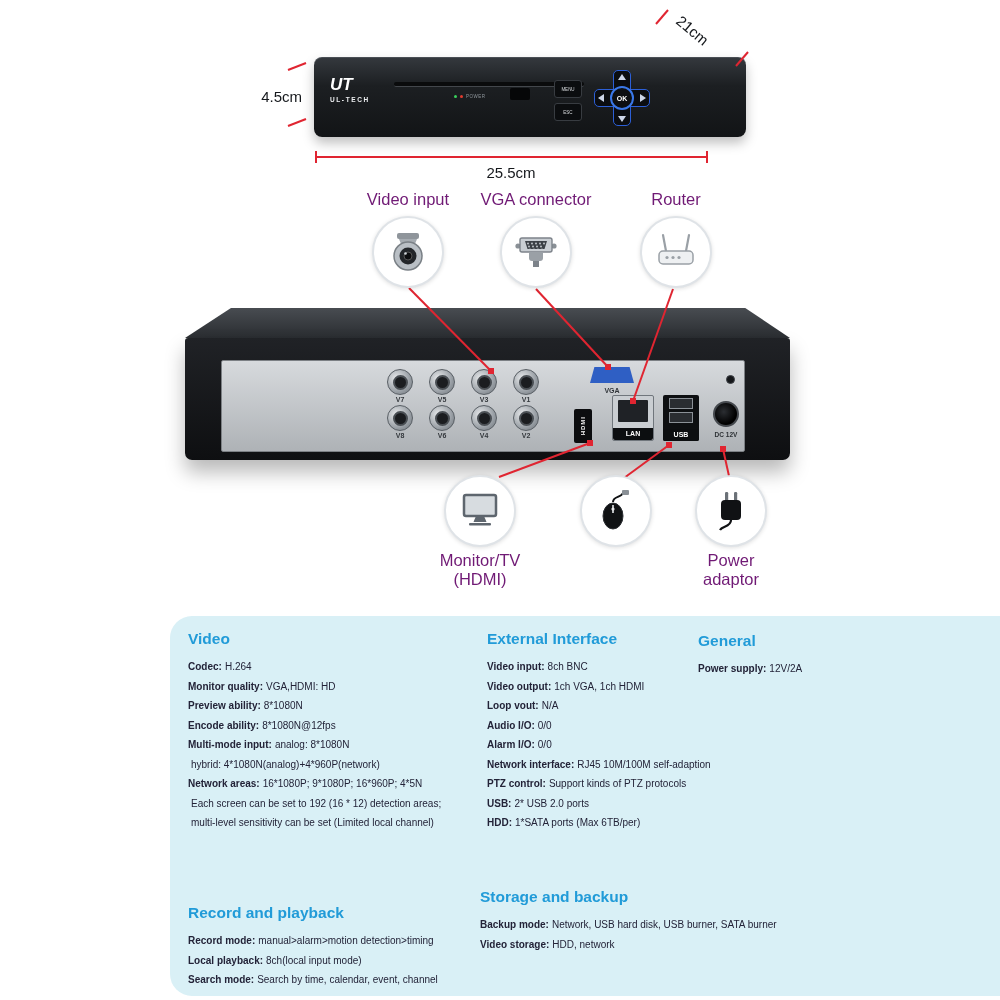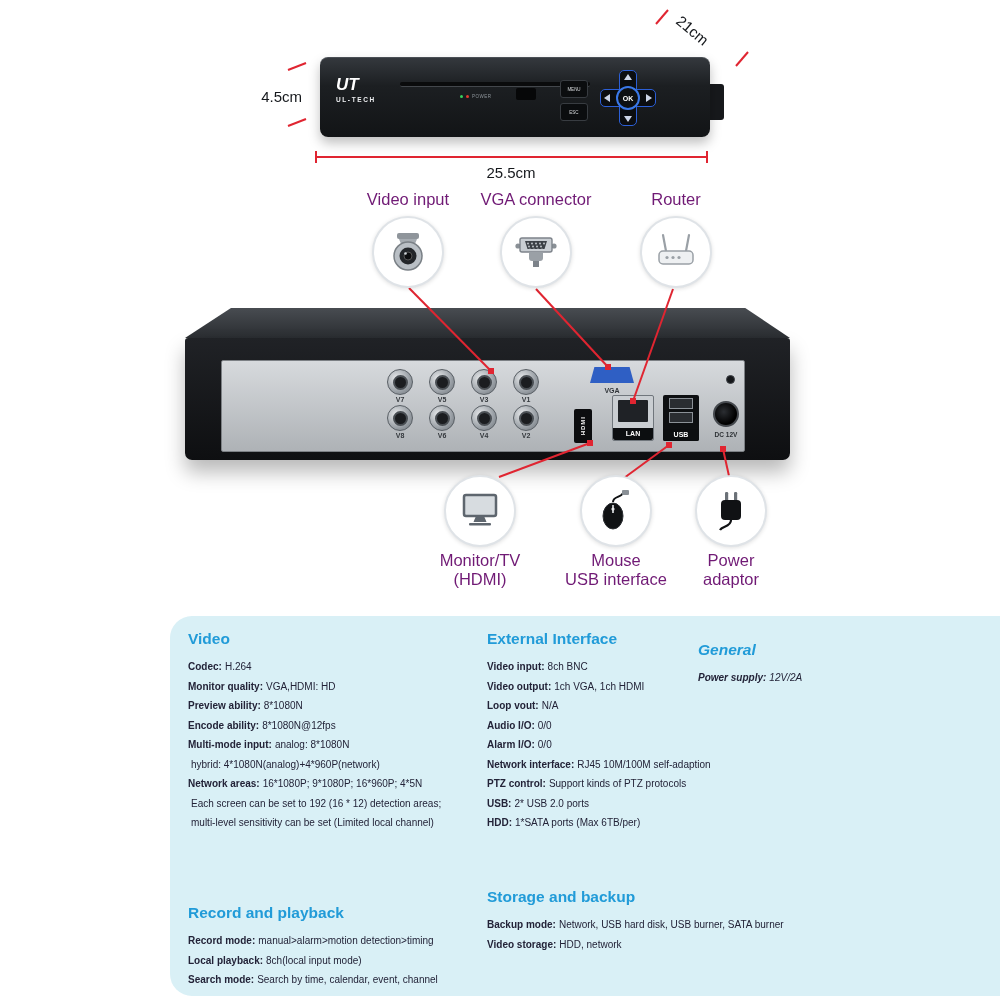--- a/index.html
+++ b/index.html
@@ -17,23 +17,23 @@
   .overlay line{stroke:var(--accent-red);stroke-width:2;}
   .overlay rect{fill:var(--accent-red);}
 
   
   .dim-label{position:absolute;font-size:15px;color:#15181c;z-index:5;}
   .rot{transform:rotate(40deg);transform-origin:left top;}
 
   
   .front-unit{position:absolute;left:312px;top:57px;width:414px;height:82px;z-index:2;}
   .front-side{position:absolute;left:388px;top:27px;width:24px;height:36px;background:#17191c;border-radius:3px;}
-  .front-body{position:absolute;left:8px;top:0;width:390px;height:79px;border-radius:8px;
+  .front-body{position:absolute;left:2px;top:0;width:390px;height:79px;border-radius:8px;
               background:linear-gradient(180deg,#34383d 0%,#1c1f22 35%,#121416 100%);
-              border-top:1px solid #4a4f55;box-shadow:0 6px 12px rgba(0,0,0,.25);}
+              border-top:1px solid #4a4f55;box-shadow:0 6px 12px rgba(0,0,0,.25);padding-left:42px;}
   .brand{position:absolute;left:16px;top:18px;}
   .brand-logo{font-size:17px;font-weight:800;font-style:italic;color:#ffffff;line-height:1;}
   .brand-name{font-size:6.5px;letter-spacing:1.6px;color:#eceef0;margin-top:3px;font-weight:700;}
   .disc-slot{position:absolute;left:80px;top:24px;width:190px;height:4px;background:#0a0b0c;
              border-bottom:1px solid #43474c;border-radius:2px;}
   .power-cluster{position:absolute;left:140px;top:36px;display:flex;align-items:center;gap:3px;}
   .led{width:3px;height:3px;border-radius:50%;display:inline-block;}
   .led-g{background:#39d05c;} .led-r{background:#e23b2e;}
   .power-label{font-size:4.5px;color:#8f969c;letter-spacing:.5px;}
   .ir-window{position:absolute;left:196px;top:30px;width:20px;height:12px;background:#060708;border-radius:2px;}
@@ -323,24 +323,20 @@
       <rect x="26" y="4" width="3.2" height="9" rx="1.2" fill="#6b7177"></rect>
       <rect x="13" y="12" width="20" height="20" rx="4" fill="#101214"></rect>
       <path d="M23 32 C23 39 14 38 12 42" stroke="#101214" stroke-width="2.2" fill="none"></path>
     </svg>
   </div>
 
   <div class="co-label" style="left:410px;top:551px;width:140px;">
     <div>Monitor/TV</div>
     <div>(HDMI)</div>
   </div>
-  <div class="co-label" style="left:546px;top:551px;width:140px;">
-    <div>Mouse</div>
-    <div>USB interface</div>
-  </div>
   <div class="co-label" style="left:661px;top:551px;width:140px;">
     <div>Power</div>
     <div>adaptor</div>
   </div>
 
   <div class="spec-panel">
 
     <div class="spec-col" style="left:18px;top:14px;">
       <div class="spec-heading">Video</div>
       <div class="spec-rows">
@@ -364,37 +360,37 @@
           <div class="spec-row"><b>Loop vout:</b><span>N/A</span></div>
           <div class="spec-row"><b>Audio I/O:</b><span>0/0</span></div>
           <div class="spec-row"><b>Alarm I/O:</b><span>0/0</span></div>
           <div class="spec-row"><b>Network interface:</b><span>RJ45 10M/100M self-adaption</span></div>
           <div class="spec-row"><b>PTZ control:</b><span>Support kinds of PTZ protocols</span></div>
           <div class="spec-row"><b>USB:</b><span>2* USB 2.0 ports</span></div>
           <div class="spec-row"><b>HDD:</b><span>1*SATA ports (Max 6TB/per)</span></div>
         </div>
     </div>
 
-    <div class="spec-col" style="left:528px;top:25px;font-style:italic;">
+    <div class="spec-col" style="left:528px;top:16px;">
       <div class="spec-heading">General</div>
       <div class="spec-rows">
           <div class="spec-row"><b>Power supply:</b><span>12V/2A</span></div>
         </div>
     </div>
 
     <div class="spec-col" style="left:18px;top:288px;">
       <div class="spec-heading">Record and playback</div>
       <div class="spec-rows">
           <div class="spec-row"><b>Record mode:</b><span>manual&gt;alarm&gt;motion detection&gt;timing</span></div>
           <div class="spec-row"><b>Local playback:</b><span>8ch(local input mode)</span></div>
           <div class="spec-row"><b>Search mode:</b><span>Search by time, calendar, event, channel</span></div>
         </div>
     </div>
 
-    <div class="spec-col" style="left:317px;top:272px;">
+    <div class="spec-col" style="left:310px;top:272px;">
       <div class="spec-heading">Storage and backup</div>
       <div class="spec-rows">
           <div class="spec-row"><b>Backup mode:</b><span>Network, USB hard disk, USB burner, SATA burner</span></div>
           <div class="spec-row"><b>Video storage:</b><span>HDD, network</span></div>
         </div>
     </div>
 
   </div>
 </div>
 

